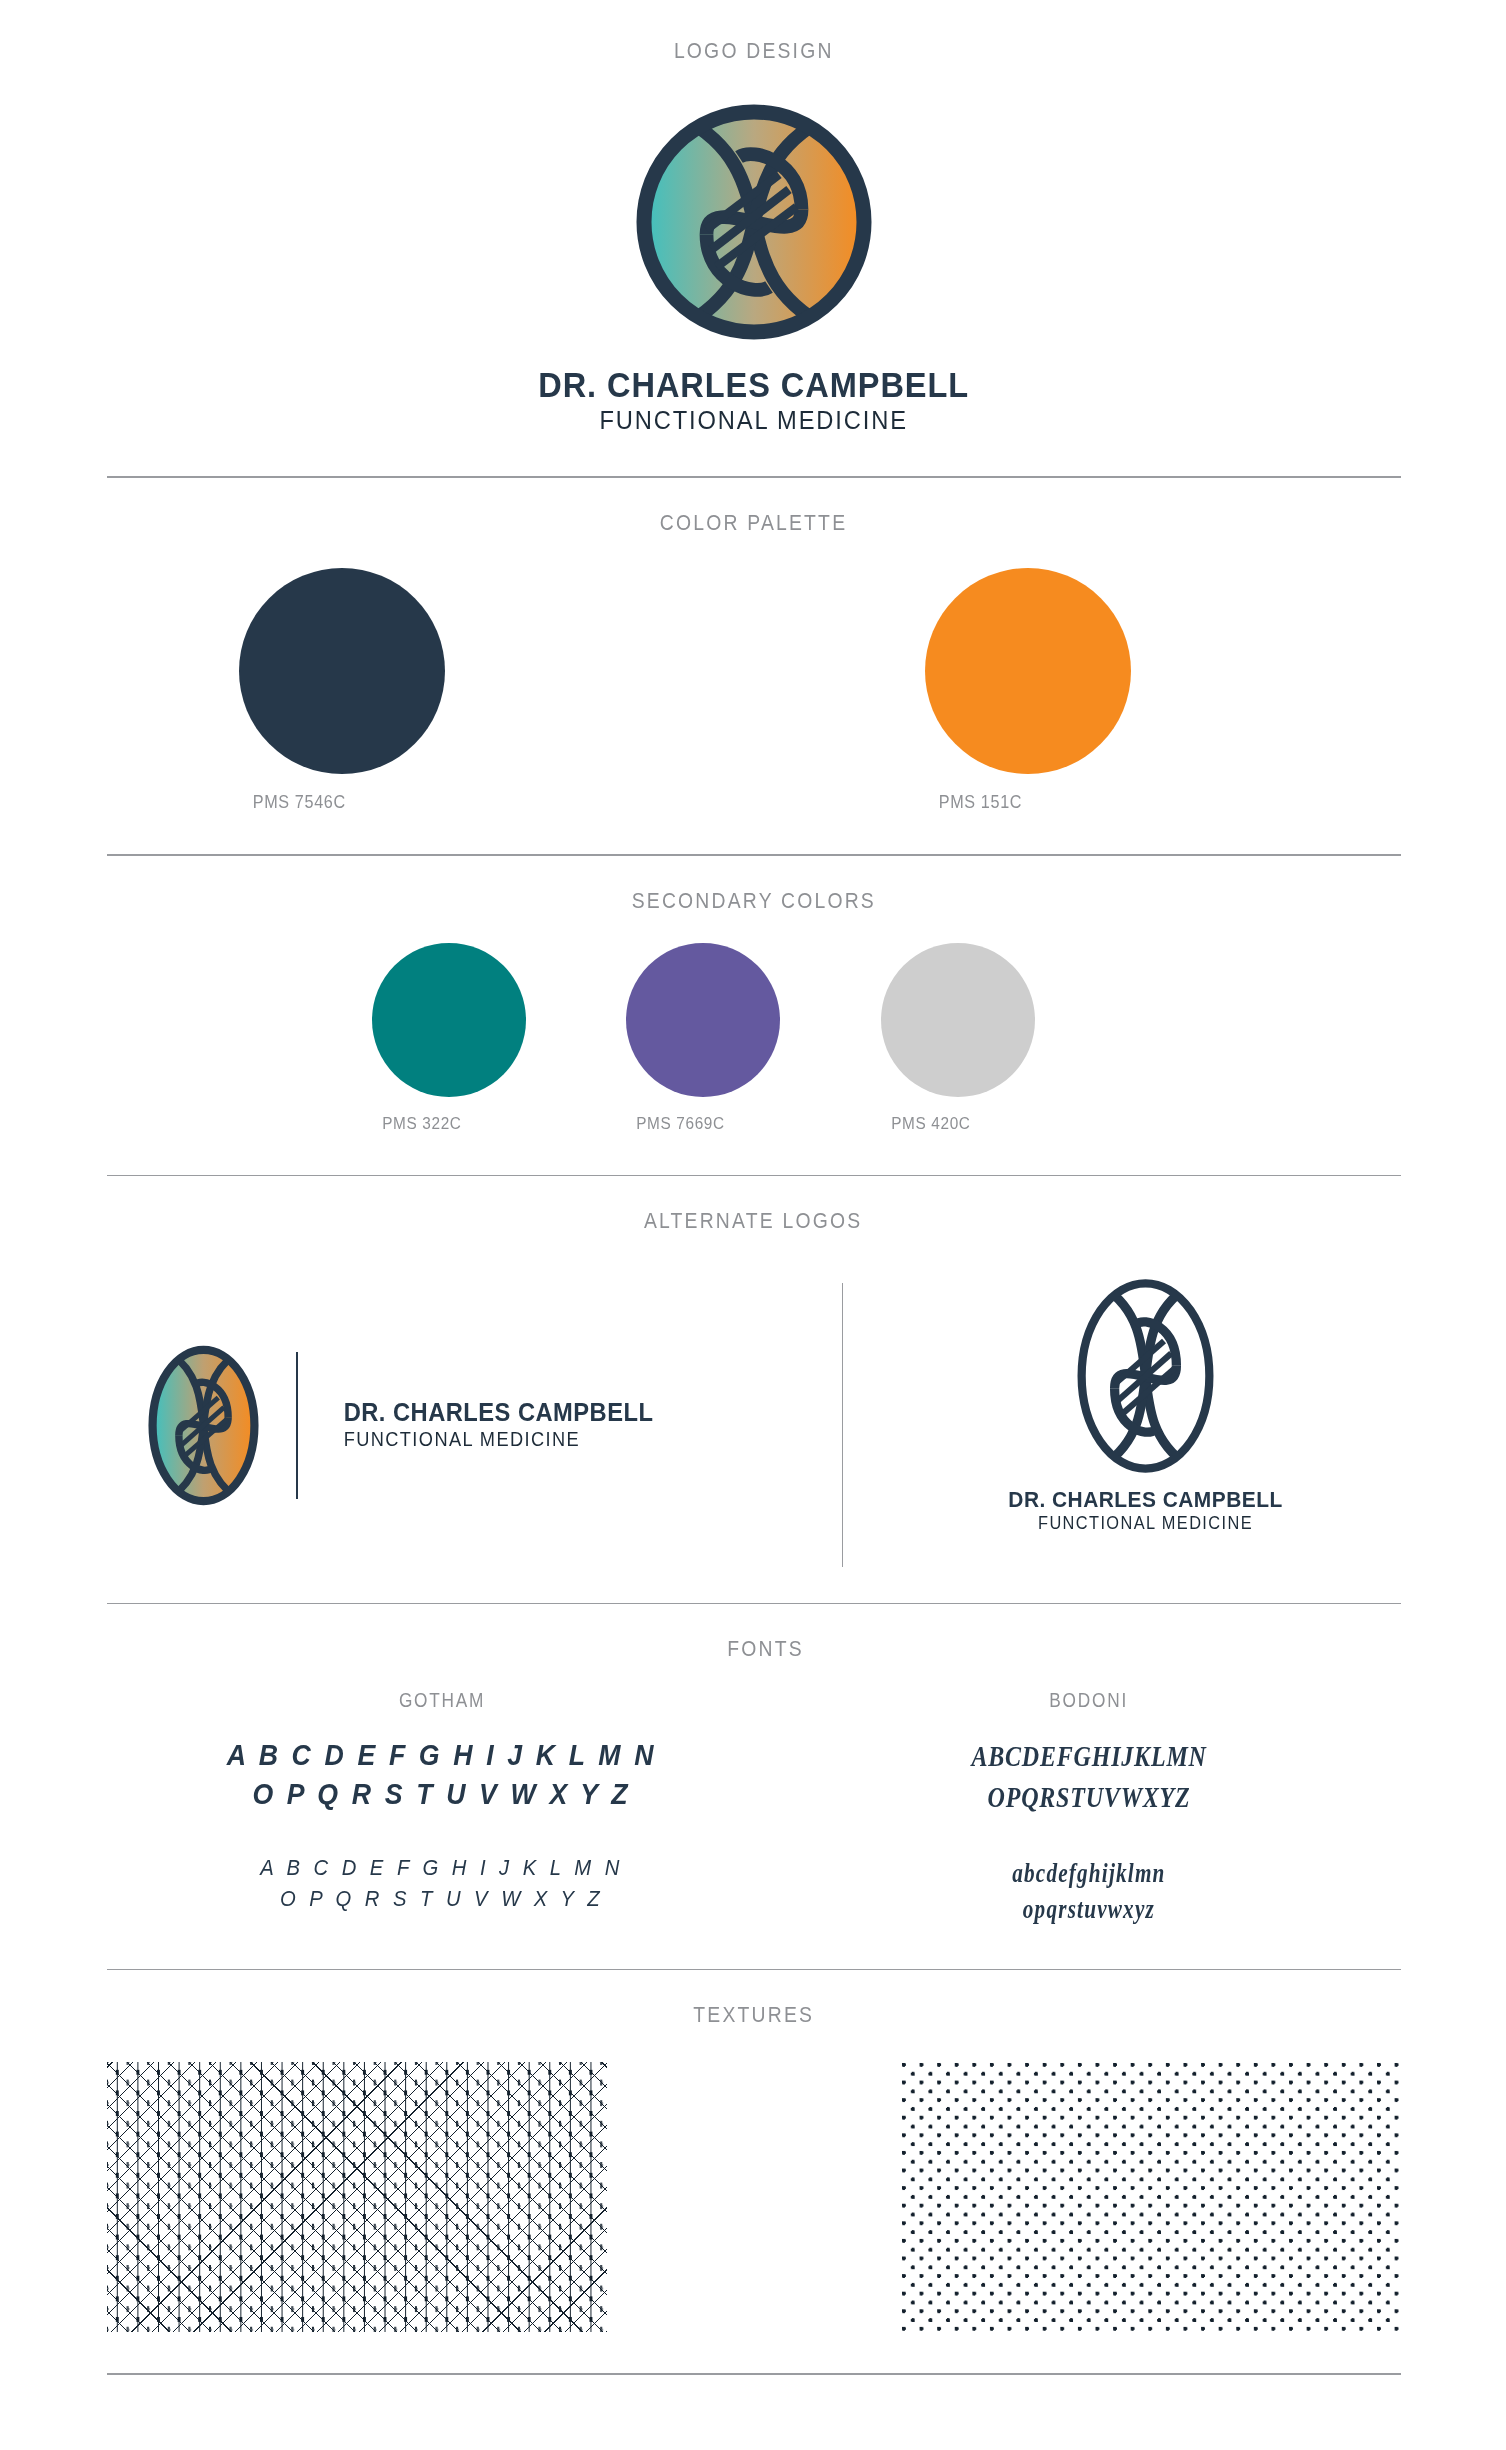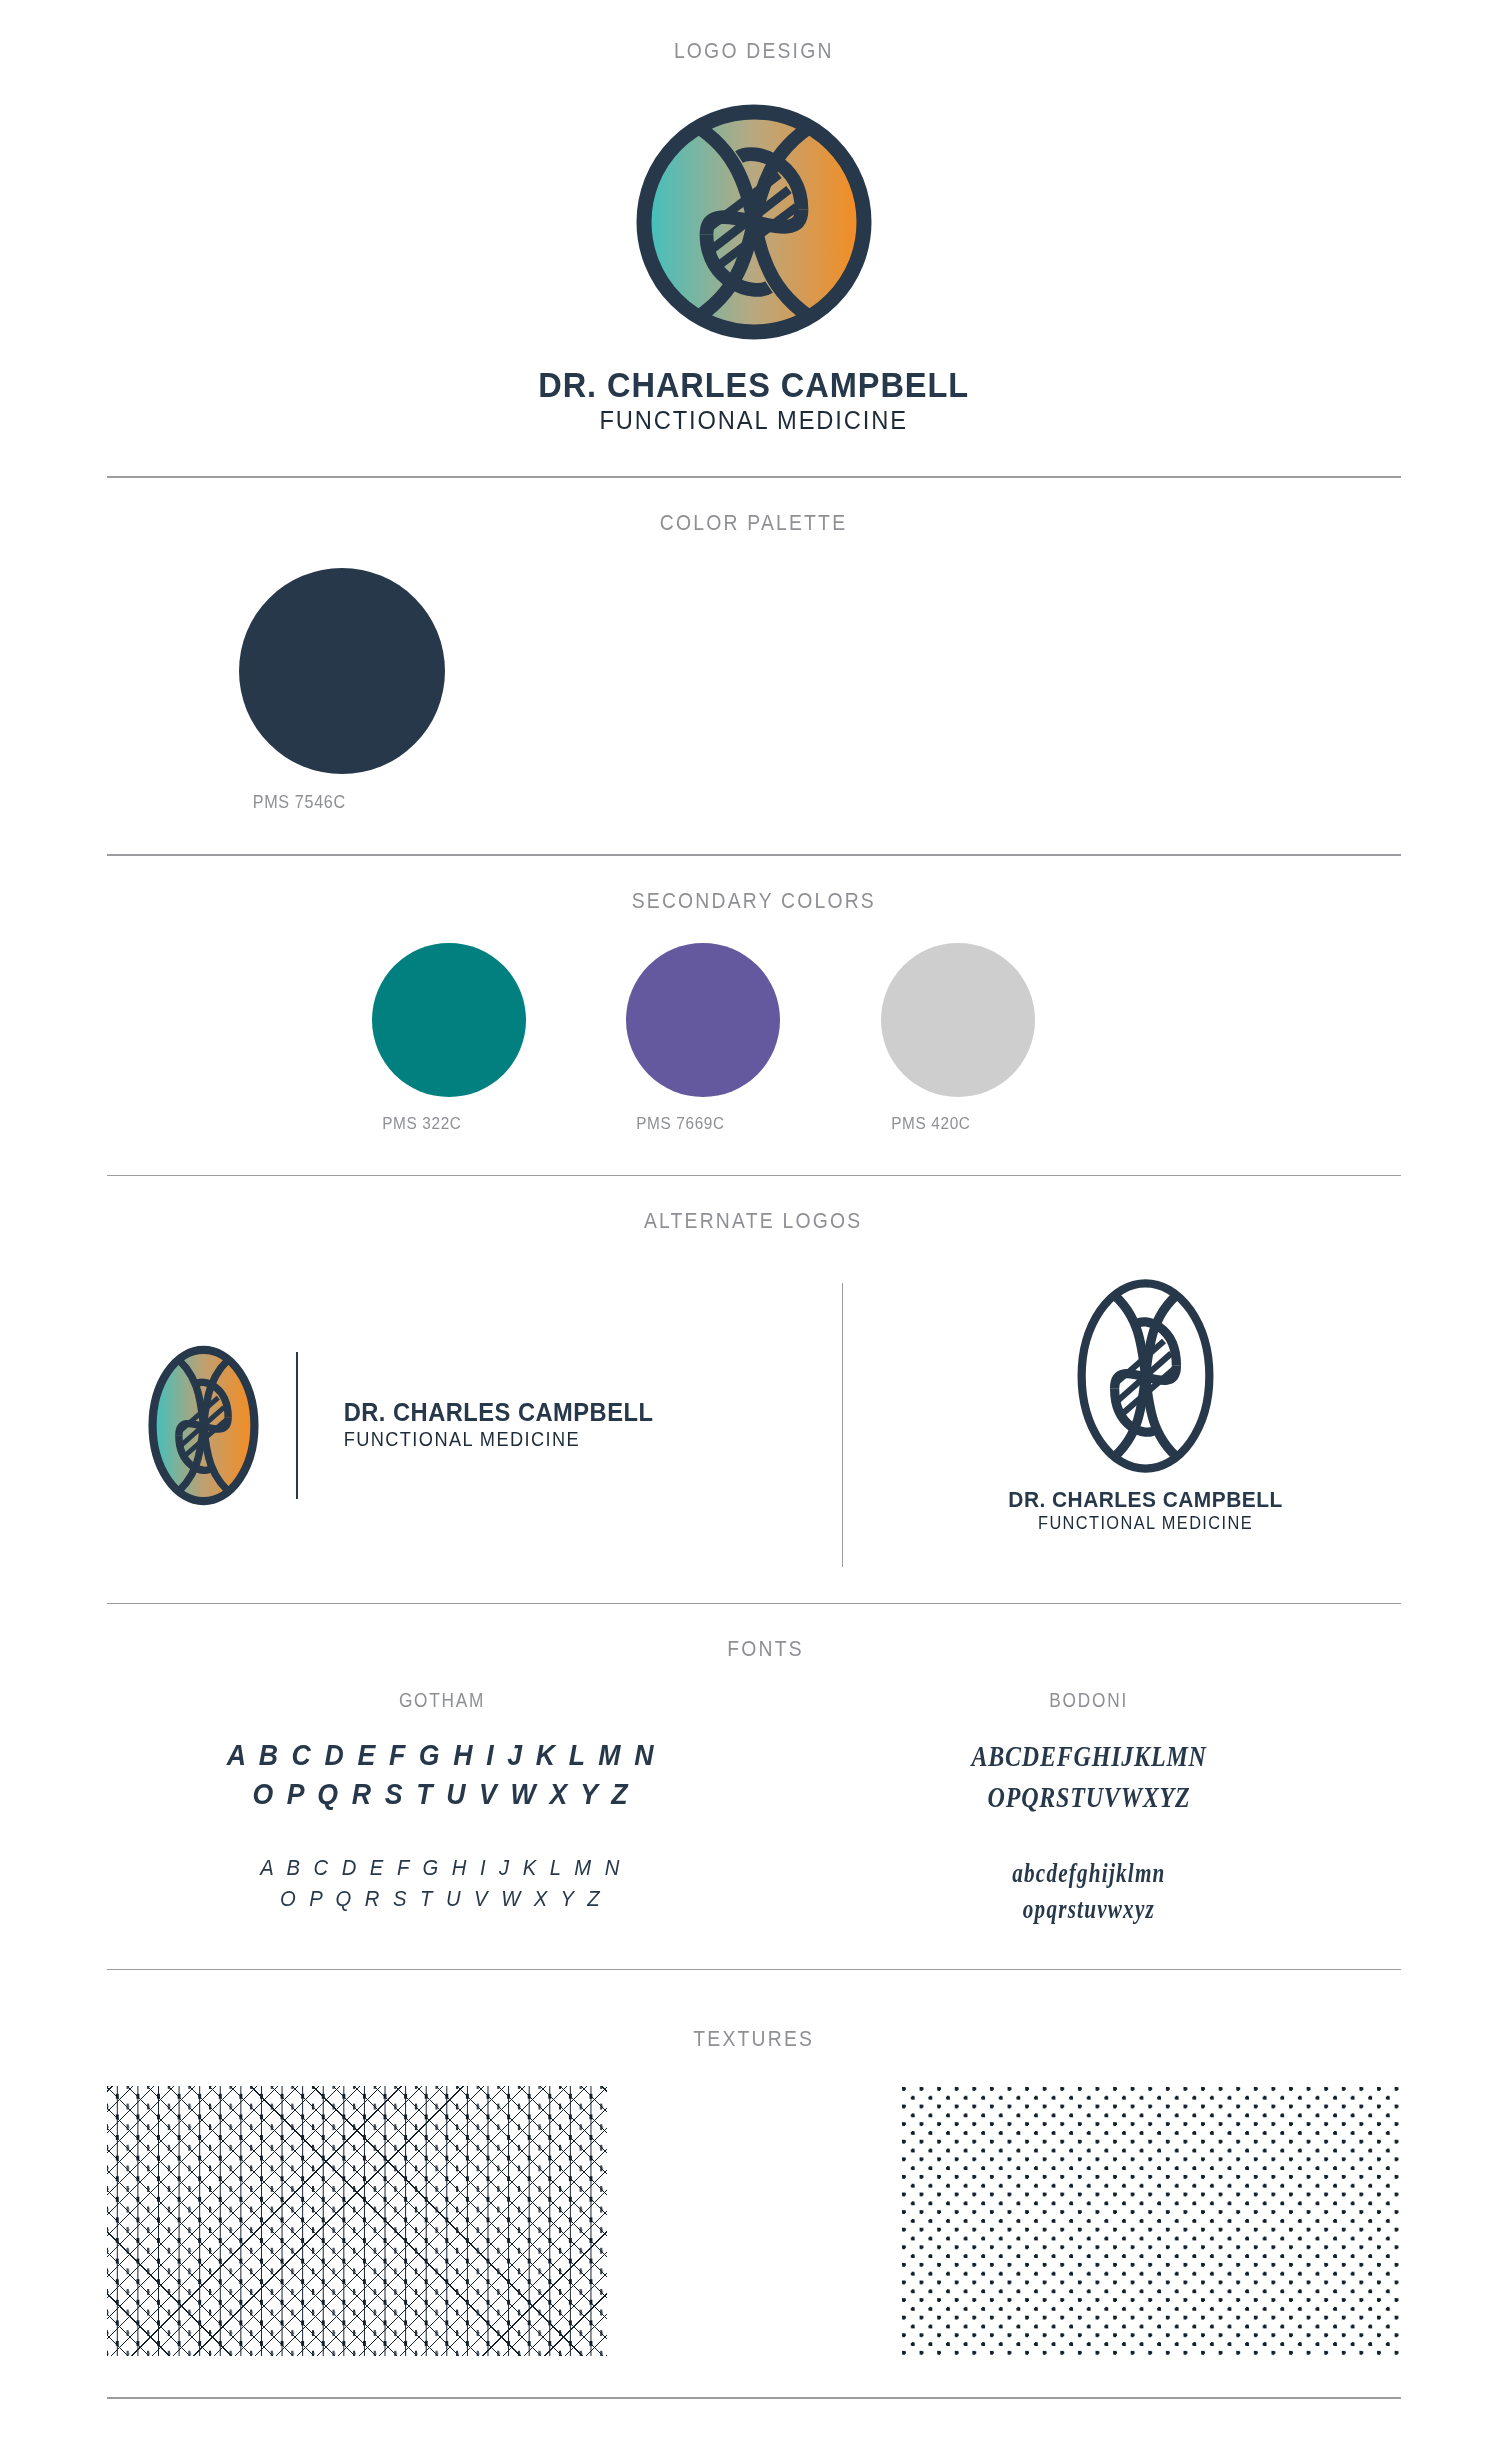--- a/index.html
+++ b/index.html
@@ -221,21 +221,21 @@
     font-family: "Liberation Serif", serif;
     font-weight: bold;
     font-size: 26.5px;
     letter-spacing: 1.5px;
     color: #26384a;
     transform: scaleX(0.8);
   }
   .font-block.second { margin-top: 39px; }
 
   
-  #section-textures { width: 100%; display:flex; flex-direction:column; align-items:center;margin-top:24px; }
+  #section-textures { width: 100%; display:flex; flex-direction:column; align-items:center; }
   .texture-row {
     width: 1294px;
     display: flex;
     justify-content: space-between;
     margin-top: 34px;
   }
   .texture-tile {
     width: 500px;
     height: 270px;
     background-color: #ffffff;
@@ -314,20 +314,24 @@
   <div class="divider"></div>
   <div class="sep-space-md"></div>
 
   <section class="swatch-section primary">
     <div class="section-label">COLOR PALETTE</div>
 
     <div class="swatch-row" style="margin-top:32px;">
       <div class="swatch-cell">
         <div class="swatch-circle" style="background:#26384a"></div>
         <div class="swatch-label">PMS 7546C</div>
+      </div>
+      <div class="swatch-cell">
+        <div class="swatch-circle" style="background:#f68b1f"></div>
+        <div class="swatch-label">PMS 151C</div>
       </div>
     </div>
   </section>
 
   <div class="sep-space-lg"></div>
   <div class="divider"></div>
   <div class="sep-space-md"></div>
 
   <section class="swatch-section secondary">
     <div class="section-label">SECONDARY COLORS</div>

